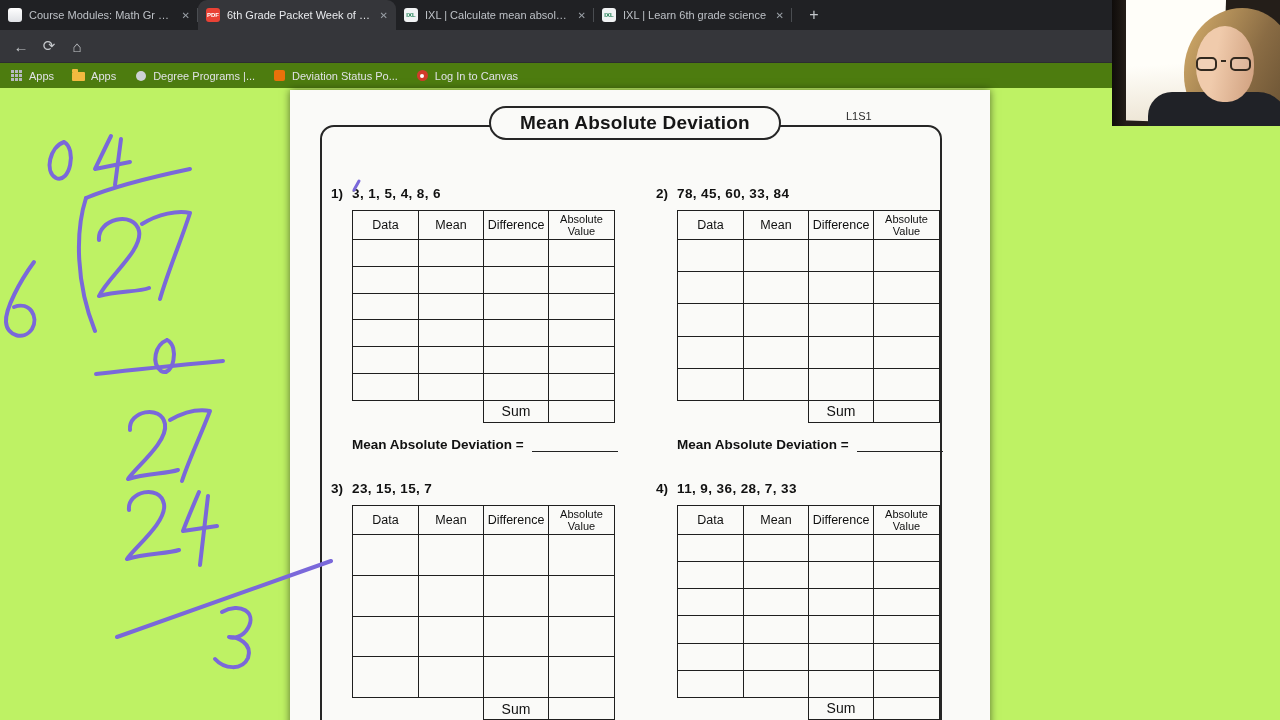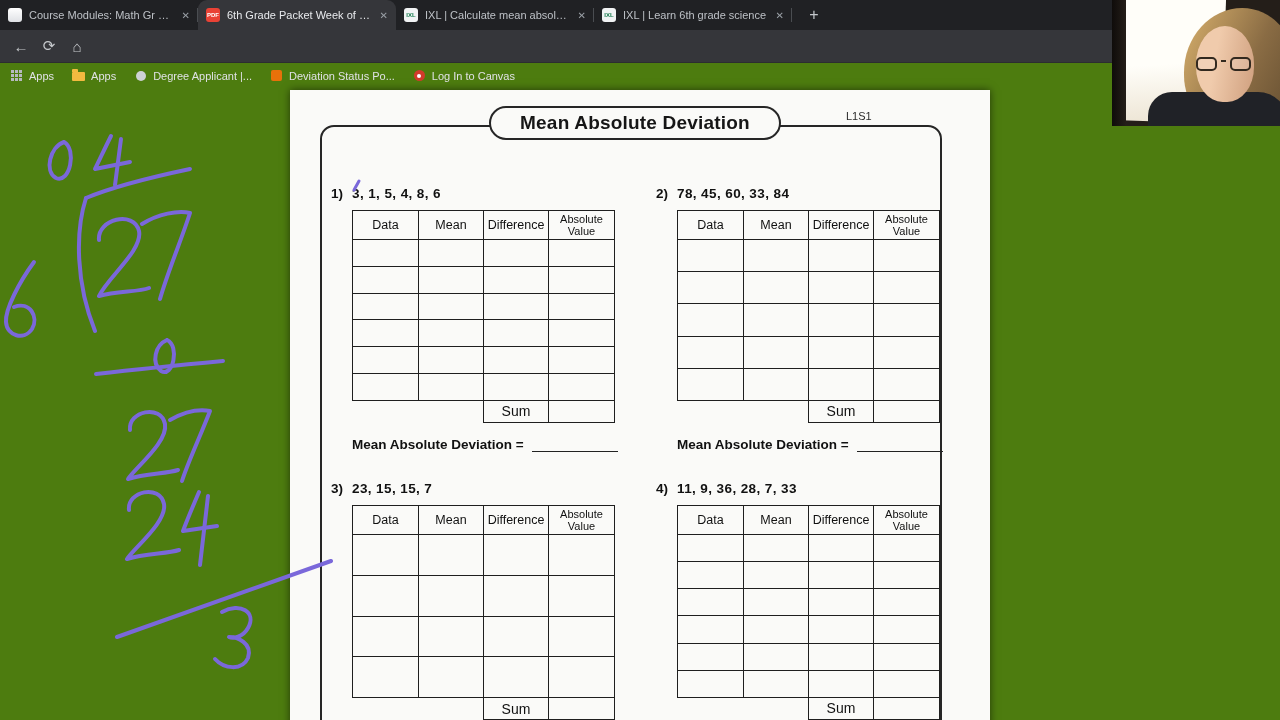--- a/index.html
+++ b/index.html
@@ -35,21 +35,21 @@
   .bm-iconbox { width: 13px; height: 13px; flex: none; position: relative; display: flex; align-items: center; justify-content: center; }
   .bm-apps { width: 3px; height: 3px; background: #b6b9be; box-shadow: 4px 0 #b6b9be, 8px 0 #b6b9be, 0 4px #b6b9be, 4px 4px #b6b9be, 8px 4px #b6b9be, 0 8px #b6b9be, 4px 8px #b6b9be, 8px 8px #b6b9be; margin: -8px 0 0 -8px; }
   .bm-folder { width: 13px; height: 9px; background: #f3ba40; border-radius: 1px; position: relative; margin-top: 2px; }
   .bm-folder::before { content: ""; position: absolute; top: -3px; left: 0; width: 6px; height: 3px; background: #f3ba40; border-radius: 1px 1px 0 0; }
   .bm-generic { width: 10px; height: 10px; border-radius: 50%; background: #cdd1d5; }
   .bm-orange { width: 11px; height: 11px; border-radius: 2px; background: #e8710a; }
   .bm-canvas { width: 11px; height: 11px; border-radius: 50%; background: #d13b2b; position: relative; }
   .bm-canvas::before { content: ""; position: absolute; inset: 3.5px; background: #fff; border-radius: 50%; }
 
   
-  .content { position: absolute; top: 88px; left: 0; right: 0; bottom: 0; background: #4d7c0f; }
+  .content { position: absolute; top: 88px; left: 0; right: 0; bottom: 0; background: #bef264; }
   .page { position: absolute; left: 290px; top: 2px; width: 700px; height: 660px; background: #fafaf8; box-shadow: 0 0 8px rgba(0,0,0,.55); }
 
   .ws-border { position: absolute; left: 30px; top: 35px; width: 622px; height: 640px; border: 2px solid #262626; border-radius: 14px; }
   .ws-title { position: absolute; left: 199px; top: 16px; width: 292px; height: 34px; background: #fafaf8; border: 2px solid #262626; border-radius: 22px; display: flex; align-items: center; justify-content: center; font-size: 19px; font-weight: 700; color: #161616; letter-spacing: .2px; z-index: 2; }
   .ws-code { position: absolute; left: 556px; top: 20px; font-size: 11px; color: #2b2b2b; z-index: 2; }
   .ws-instructions { position: absolute; left: 41px; top: 57px; width: 578px; font-size: 13.5px; line-height: 1.45; color: #151515; }
 
   .problem-slot { position: absolute; width: 310px; }
   #slot1 { left: 41px; top: 96px; }
   #slot2 { left: 366px; top: 96px; }
@@ -148,21 +148,21 @@
     <span class="bm-iconbox">
             <span class="bm-icon bm-folder"></span>
           </span>
     <span class="bm-label">Apps</span>
   </div>
 
   <div class="bm">
     <span class="bm-iconbox">
             <span class="bm-icon bm-generic"></span>
           </span>
-    <span class="bm-label">Degree Applicant |...</span>
+    <span class="bm-label">Degree Programs |...</span>
   </div>
 
   <div class="bm">
     <span class="bm-iconbox">
             <span class="bm-icon bm-orange"></span>
           </span>
     <span class="bm-label">Deviation Status Po...</span>
   </div>
 
   <div class="bm">

